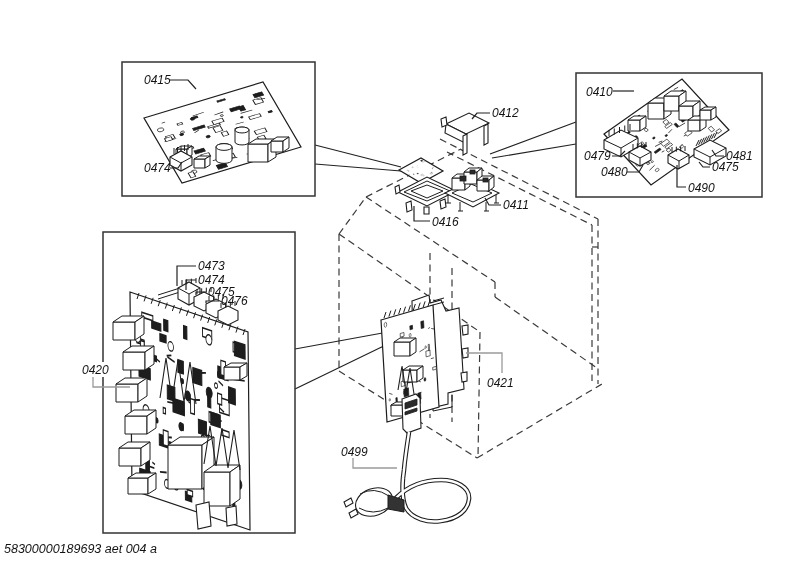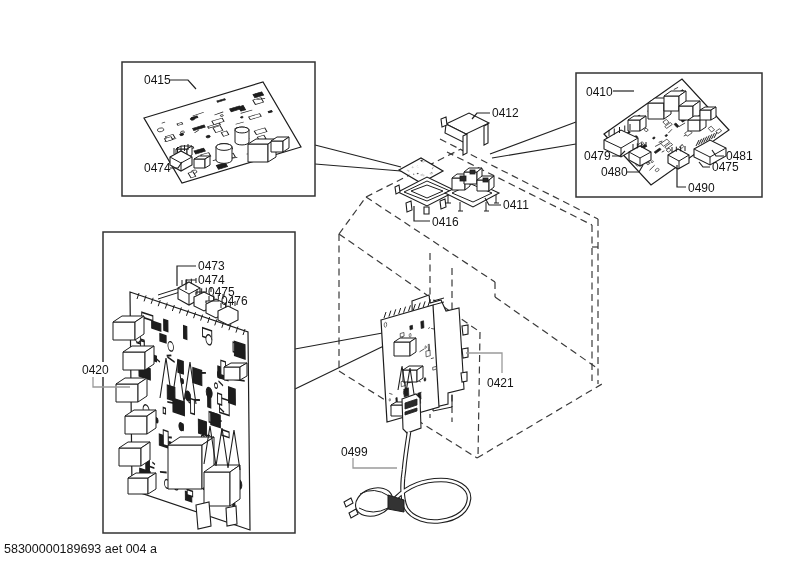--- a/index.html
+++ b/index.html
@@ -1,16 +1,16 @@
 <!DOCTYPE html>
 <html><head>
 <meta charset="utf-8">
 <style>
   html,body{margin:0;padding:0;background:#fff;}
-  #stage{position:relative;width:800px;height:566px;background:#fff;overflow:hidden;}
+  #stage{position:relative;width:800px;height:566px;background:#fff;overflow:hidden;font-style:italic;}
   svg{display:block;}
   text{font-family:"Liberation Sans","DejaVu Sans",sans-serif;font-size:12px;fill:#141414;}
   .footer-text{font-size:12.5px;}
   .dash{stroke:#3a3a3a;stroke-width:1.2;fill:none;stroke-dasharray:7 4.5;}
   .sol{stroke:#3a3a3a;stroke-width:1.2;fill:none;}
   .box{fill:none;stroke:#333;stroke-width:1.5;}
   .lead{stroke:#222;stroke-width:1.2;fill:none;}
   .leadg{stroke:#9a9a9a;stroke-width:1.3;fill:none;}
   .part{fill:#fff;stroke:#1d1d1d;stroke-width:1.1;}
   .part2{fill:none;stroke:#1d1d1d;stroke-width:1;}

